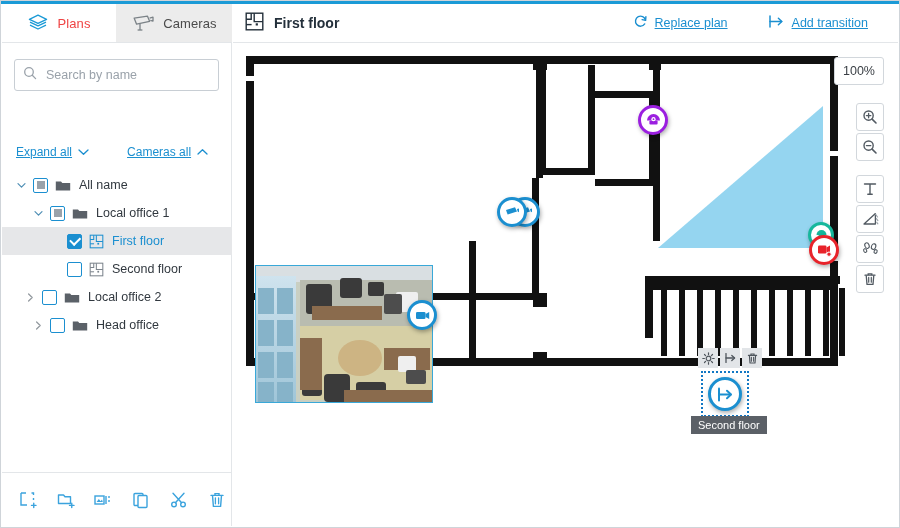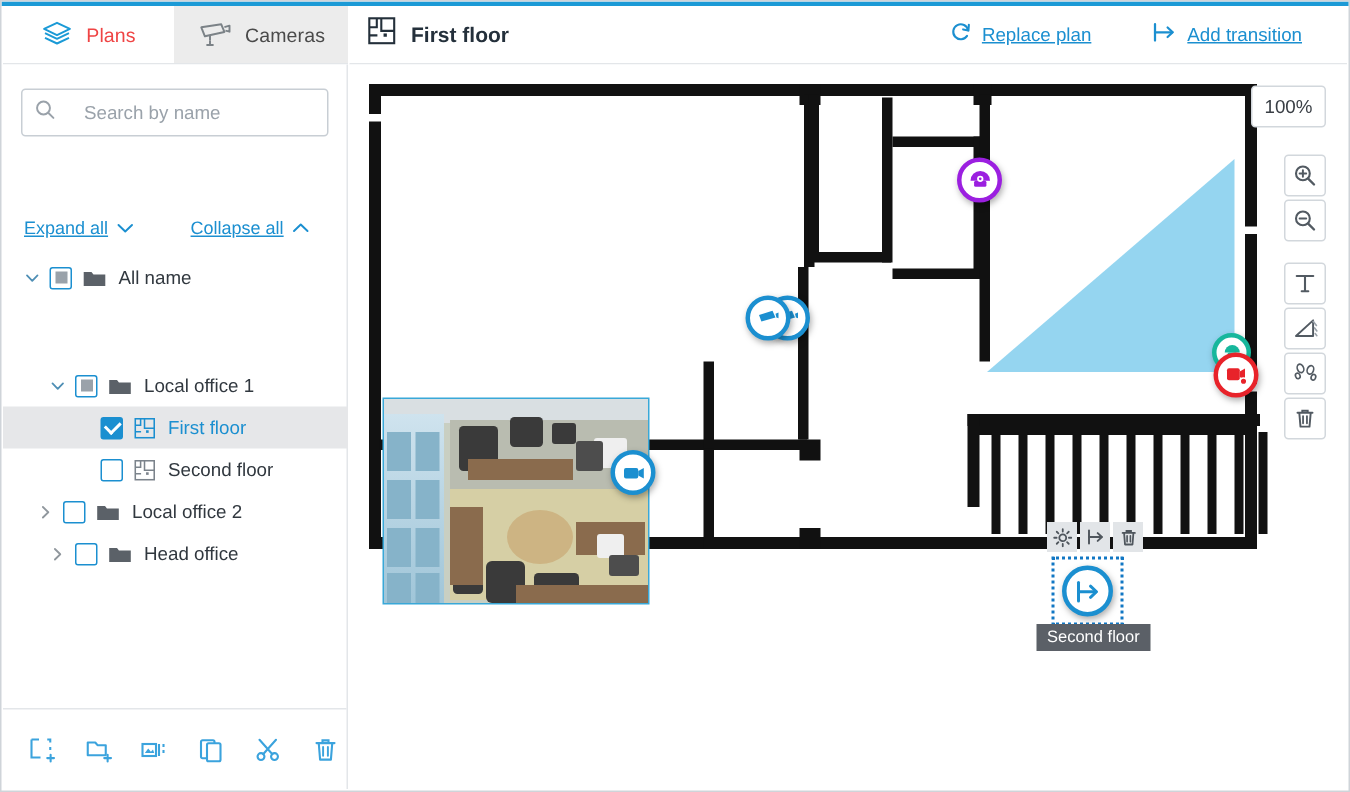--- a/index.html
+++ b/index.html
@@ -67,21 +67,21 @@
   }
   .hdr-action .lbl { text-decoration: underline; }
   
   .sidebar {
     position: absolute; left: 1px; top: 42px; width: 230px; bottom: 1px;
     background: #ffffff; border-right: 1px solid #e3e6e9;
   }
   .search-box {
     position: absolute; left: 12px; top: 16px; width: 205px; height: 32px;
     border: 1px solid #c8ced4; border-radius: 3px; background: #fff;
-    display: flex; align-items: center; padding: 0 8px; gap: 17px;
+    display: flex; align-items: center; padding: 0 8px; gap: 7px;
   }
   .search-box input {
     border: 0; outline: 0; font-size: 12.5px; color: #333;
     font-family: "Liberation Sans", sans-serif;
     width: 160px; background: transparent;
   }
   .search-box input::placeholder { color: #9aa2aa; }
   .expand-row {
     position: absolute; left: 14px; top: 100px; width: 200px; height: 18px;
     display: flex; align-items: center; font-size: 12px;
@@ -271,21 +271,21 @@
     <div class="expand-row">
       <div class="exp-link">
         <span class="lbl">Expand all</span>
         <span>
           <svg width="11" height="8" viewBox="0 0 11 8">
               <path d="M1 2 L5.5 6.3 L10 2" fill="none" stroke="#1b8fd0" stroke-width="1.3" stroke-linecap="round" stroke-linejoin="round"></path>
             </svg>
         </span>
       </div>
       <div class="exp-link collapse">
-        <span class="lbl">Collapse all</span>
+        <span class="lbl">Cameras all</span>
         <span>
           <svg width="11" height="8" viewBox="0 0 11 8">
               <path d="M1 6 L5.5 1.7 L10 6" fill="none" stroke="#1b8fd0" stroke-width="1.3" stroke-linecap="round" stroke-linejoin="round"></path>
             </svg>
         </span>
       </div>
     </div>
 
     <div class="tree" id="tree">
         <div class="tree-row" style="padding-left: 12px;">
@@ -296,21 +296,21 @@
           </span>
           <span style="width: 5px; flex: 0 0 5px;"></span>
           <span class="cbox partial"></span>
           <span class="ticon">
             <svg width="16" height="13" viewBox="0 0 16 13">
               <path d="M0.8 2.4 H6 L7.3 4 H15.2 V11.6 H0.8 Z" fill="#5b6168"></path>
             </svg>
           </span>
           <span>All name</span>
         </div>
-        <div class="tree-row" style="padding-left: 29px; margin-top: 44px;">
+        <div class="tree-row" style="padding-left: 29px;">
           <span class="caret">
             <svg width="9" height="7" viewBox="0 0 9 7">
               <path d="M1 1.6 L4.5 5.2 L8 1.6" fill="none" stroke="#4f8fb5" stroke-width="1.2" stroke-linecap="round" stroke-linejoin="round"></path>
             </svg>
           </span>
           <span style="width: 5px; flex: 0 0 5px;"></span>
           <span class="cbox partial"></span>
           <span class="ticon">
             <svg width="16" height="13" viewBox="0 0 16 13">
               <path d="M0.8 2.4 H6 L7.3 4 H15.2 V11.6 H0.8 Z" fill="#5b6168"></path>

